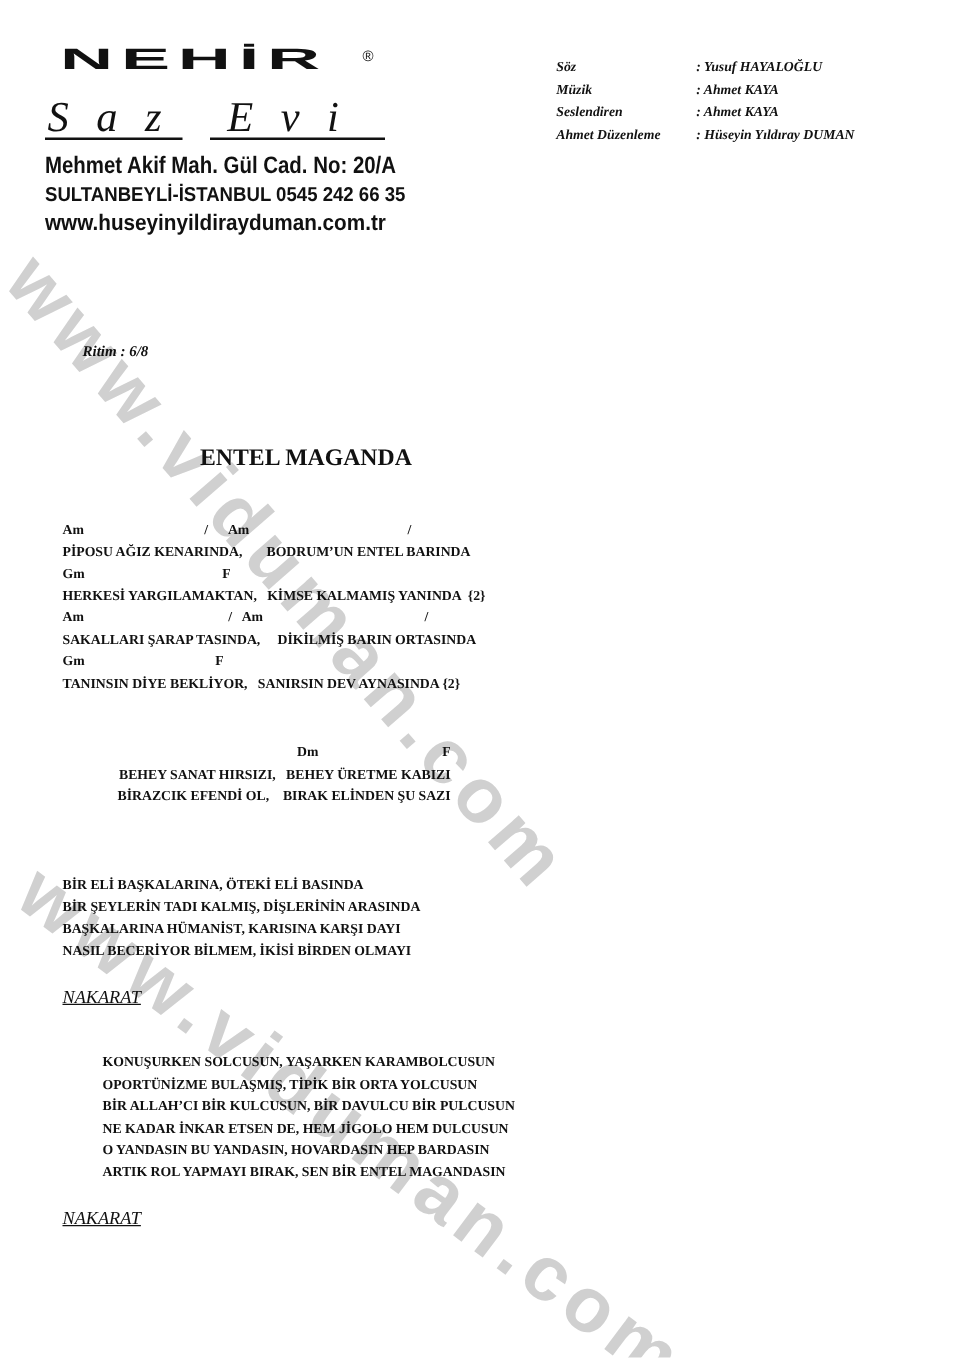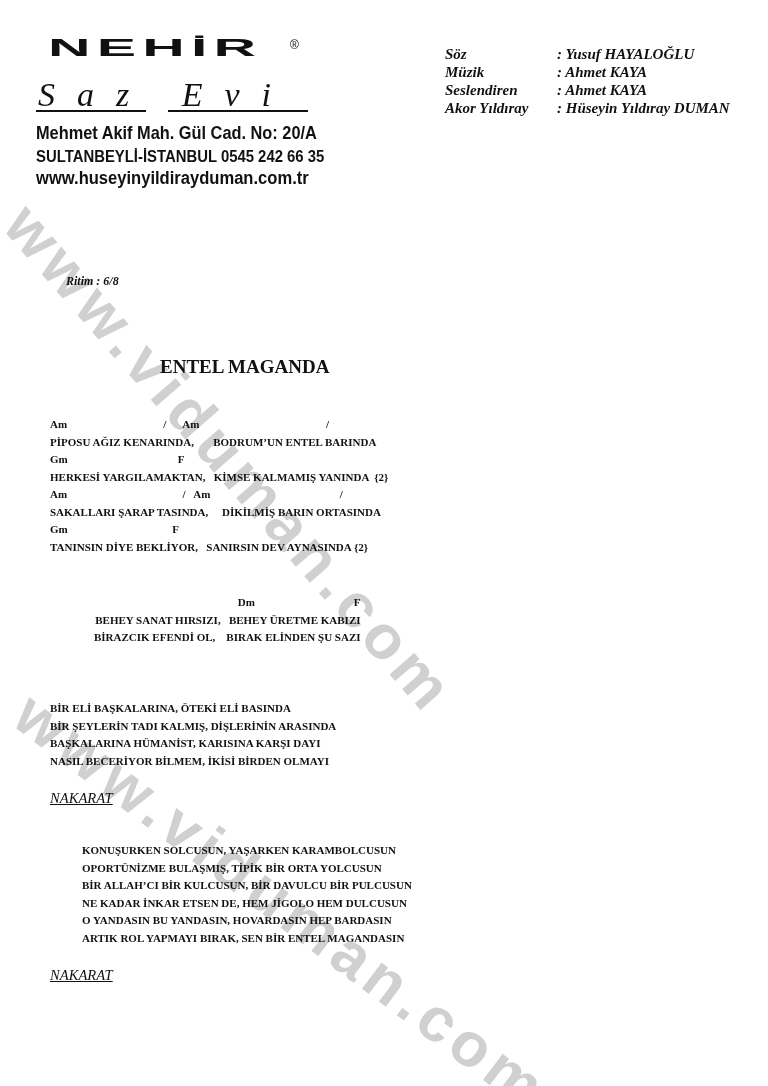--- a/index.html
+++ b/index.html
@@ -8,21 +8,21 @@
   
   .logo-nehir { left:48px; top:36px; font-family:"Liberation Sans", sans-serif; font-weight:900; font-size:38px; letter-spacing:4px; transform:scaleX(1.55) scaleY(0.62); transform-origin:left top; color:#111; line-height:1; }
   .logo-reg { left:290px; top:38px; font-family:"Liberation Sans", sans-serif; font-size:12px; }
   .logo-saz { left:38px; top:78px; font-family:"Liberation Serif", serif; font-style:italic; font-size:34px; letter-spacing:22px; line-height:1; }
   .logo-line { height:2px; background:#111; top:110px; }
   .addr { left:36px; font-family:"Liberation Sans", sans-serif; font-weight:bold; color:#111; transform-origin:left top; white-space:nowrap; }
   .addr1 { top:122px; font-size:19px; transform:scaleX(0.86); }
   .addr2 { top:148px; font-size:16px; transform:scaleX(0.93); }
   .addr3 { top:168px; font-size:18px; transform:scaleX(0.92); }
   
-  .credits { left:445px; top:45px; font-style:italic; font-weight:bold; font-size:15px; line-height:18px; }
+  .credits { left:445px; top:45px; font-style:italic; font-weight:bold; font-size:11px; line-height:18px; }
   .credits .row { display:flex; }
   .credits .lbl { width:112px; }
   
   .rhythm { left:50px; top:274px; font-style:italic; font-weight:bold; font-size:12px;margin-left:16px; }
   .title { left:160px; top:356px; font-weight:bold; font-size:19px; }
   .line { white-space:pre; font-weight:bold; font-size:11px; line-height:17.5px; }
   .nakarat { font-style:italic; font-weight:normal; text-decoration:underline; font-size:14.6px; }
   .wm { color:#c8c8c8; font-family:"Liberation Sans", sans-serif; font-weight:bold; font-size:62px; letter-spacing:6px; white-space:nowrap; transform-origin:left top; opacity:0.85; }
 </style>
 </head>
@@ -48,21 +48,21 @@
     </div>
   <div class="row">
       <span class="lbl">Müzik</span>
       <span>: Ahmet KAYA</span>
     </div>
   <div class="row">
       <span class="lbl">Seslendiren</span>
       <span>: Ahmet KAYA</span>
     </div>
   <div class="row">
-      <span class="lbl">Akor Yıldıray</span>
+      <span class="lbl">Ahmet Düzenleme</span>
       <span>: Hüseyin Yıldıray DUMAN</span>
     </div>
 </div>
 
 <div class="abs rhythm">Ritim : 6/8</div>
 <div class="abs title">ENTEL MAGANDA</div>
 
 <div class="abs" style="left:50px; top:416px;">
   <div class="line">Am                                   /      Am                                              /</div>
   <div class="line">PİPOSU AĞIZ KENARINDA,       BODRUM’UN ENTEL BARINDA</div>

